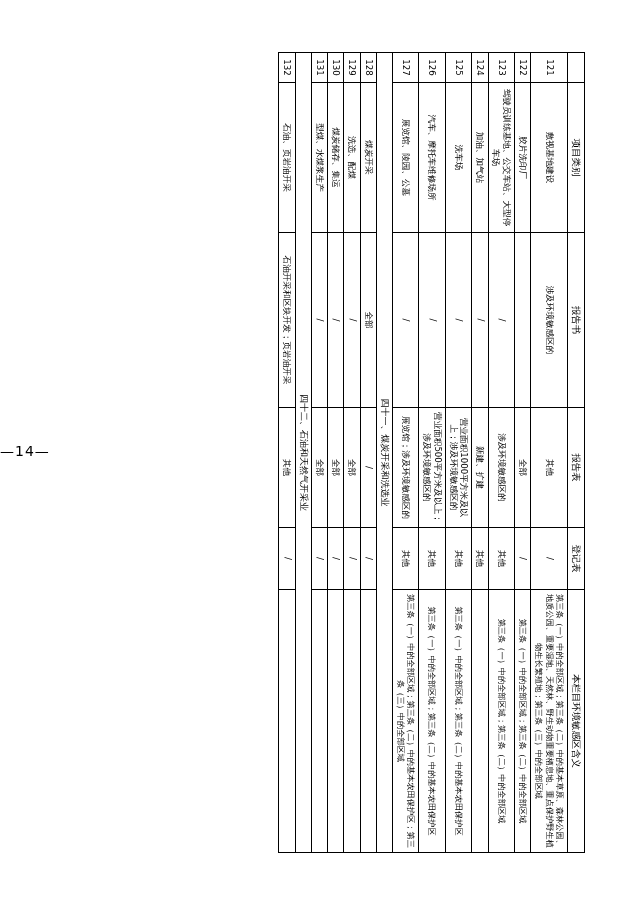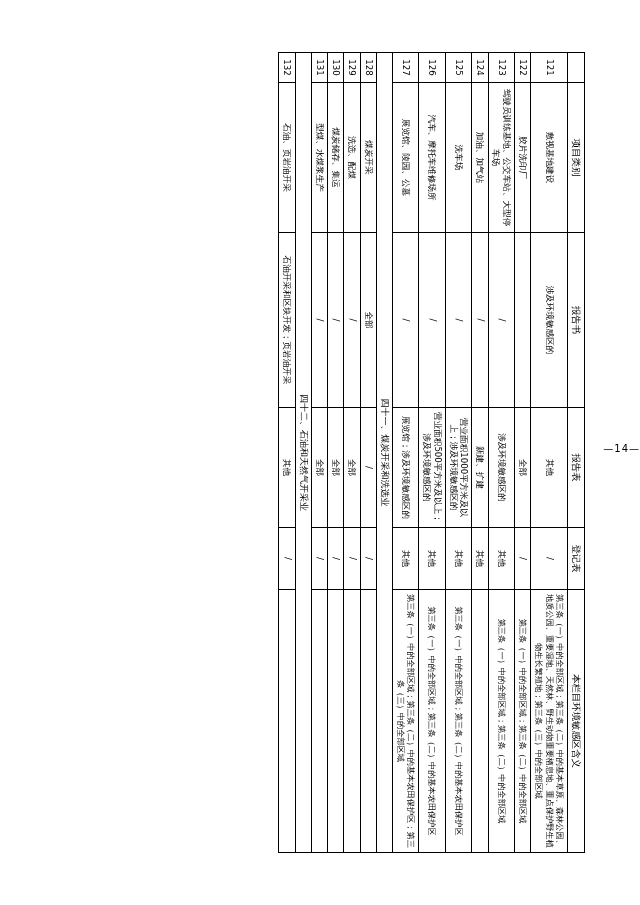--- a/index.html
+++ b/index.html
@@ -76,22 +76,22 @@
   }
   .cell-rep {
     text-align: left;
   }
   .slash { font-size: 9px; }
   .page-num {
     position: absolute;
     left: 0;
     right: 0;
     top: 443px;
-    text-align: right;
-    font-size: 10px;
+    text-align: left;
+    font-size: 14px;
     letter-spacing: 1px;
     color: #000;
   }
   
 </style>
 </head>
 <body>
 
 <div class="page">
 

